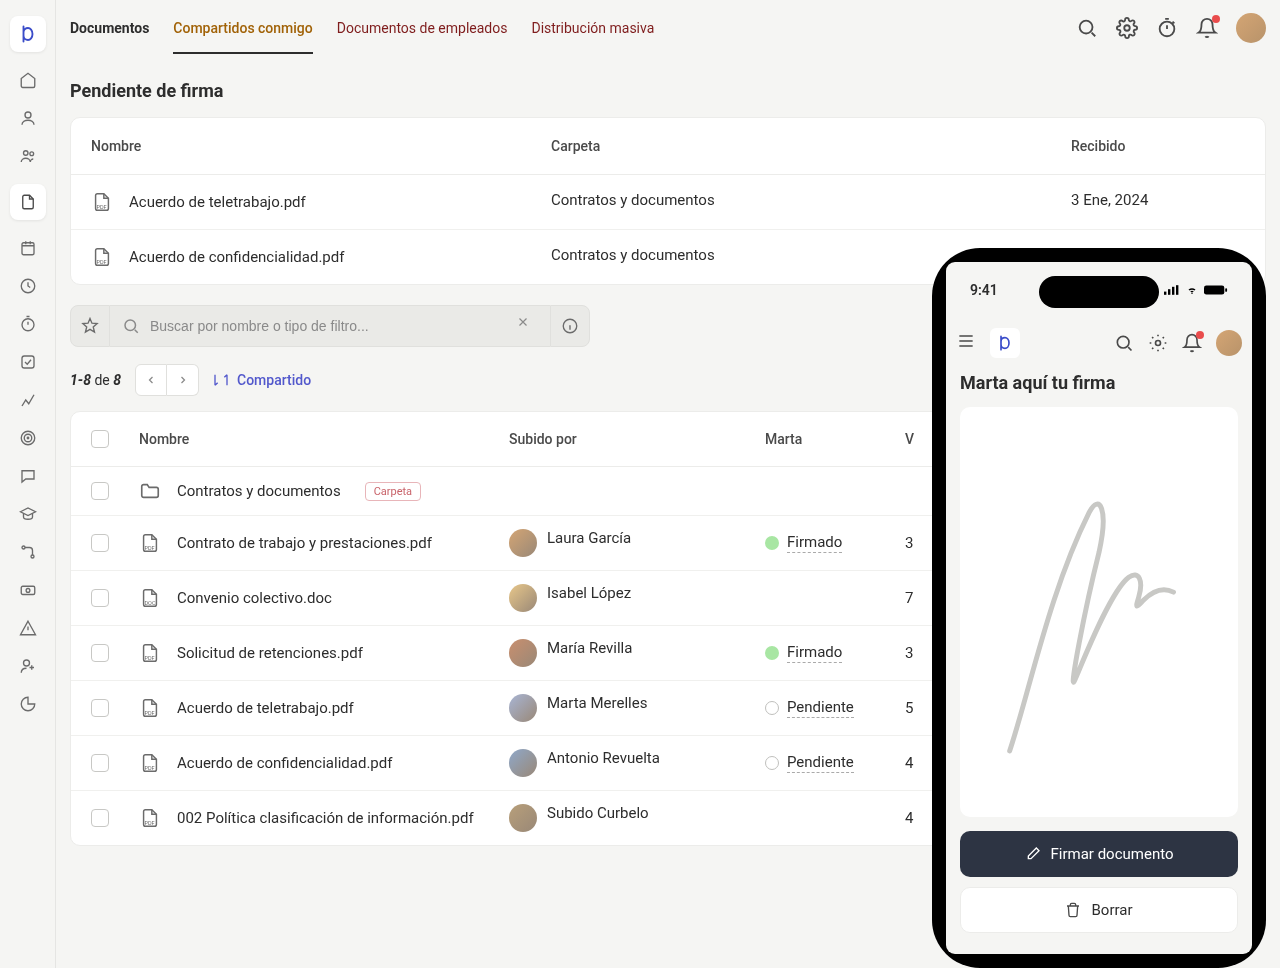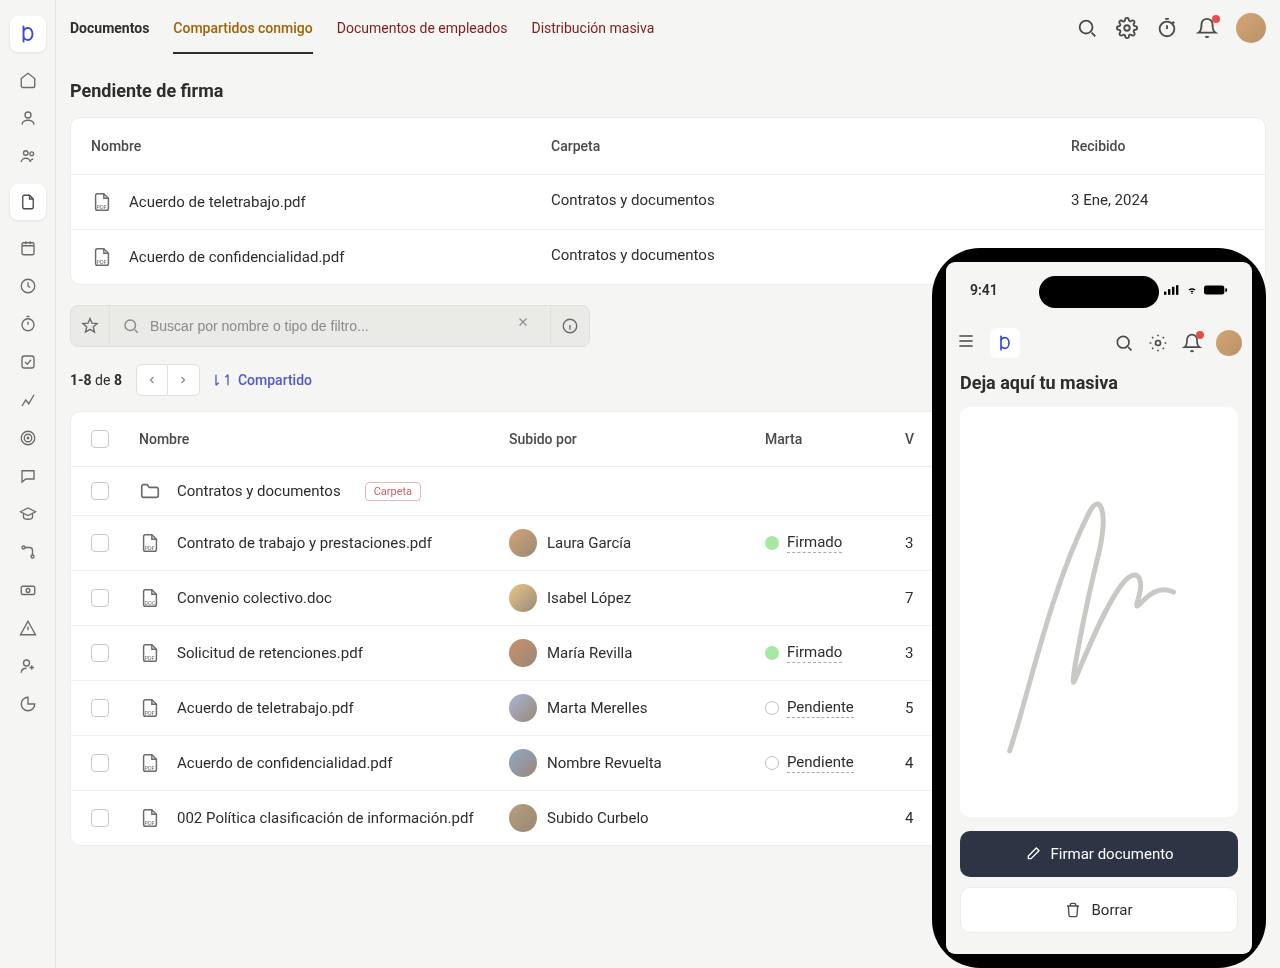--- a/index.html
+++ b/index.html
@@ -41,35 +41,35 @@
 .star-btn { width: 40px; height: 42px; background: #eaeae7; border-radius: 8px 0 0 8px; display: flex; align-items: center; justify-content: center; border: 1px solid #e0e0dd; cursor: pointer; }
 .search-input-wrap { flex: 1; height: 42px; background: #eaeae7; border-top: 1px solid #e0e0dd; border-bottom: 1px solid #e0e0dd; display: flex; align-items: center; padding: 0 12px; gap: 10px; }
 .search-input-wrap input { flex: 1; background: transparent; border: none; outline: none; font-size: 14px; color: #4a4a4a; }
 .search-input-wrap input::placeholder { color: #8a8a8a; }
 .clear-btn { width: 22px; height: 22px; color: #8a8a8a; cursor: pointer; }
 .info-btn { width: 40px; height: 42px; background: #eaeae7; border-radius: 0 8px 8px 0; display: flex; align-items: center; justify-content: center; border: 1px solid #e0e0dd; cursor: pointer; color: #6b6b6b; }
 
 
 .pager-row { display: flex; align-items: center; gap: 14px; margin-bottom: 14px; }
 .pager-text { font-size: 14px; }
-.pager-text b { font-weight: 700; }
+.pager-text b { font-weight: 700; font-style: italic; }
 .pager-btns { display: flex; }
 .pager-btn { width: 32px; height: 32px; background: #fff; border: 1px solid #e0e0dd; display: flex; align-items: center; justify-content: center; cursor: pointer; color: #8a8a8a; }
 .pager-btn:first-child { border-radius: 6px 0 0 6px; }
 .pager-btn:last-child { border-radius: 0 6px 6px 0; border-left: none; }
 .sort-label { display: flex; align-items: center; gap: 8px; color: #5258cc; font-size: 14px; font-weight: 500; cursor: pointer; }
 .export-btn { margin-left: auto; background: #fff; border: 1px solid #e0e0dd; padding: 8px 14px; border-radius: 8px; display: flex; align-items: center; gap: 8px; font-size: 14px; cursor: pointer; }
 
 
 .files-table { background: #fff; border-radius: 10px; border: 1px solid #ececea; overflow: hidden; }
 .files-table .thead { display: grid; grid-template-columns: 48px 370px 256px 140px 1fr; padding: 18px 20px; border-bottom: 1px solid #ececea; font-size: 14px; color: #4a4a4a; font-weight: 500; }
 .files-table .trow { display: grid; grid-template-columns: 48px 370px 256px 140px 1fr; padding: 13px 20px; border-bottom: 1px solid #f0f0ee; font-size: 15px; align-items: center; }
 .files-table .trow:last-child { border-bottom: none; }
 .checkbox { width: 18px; height: 18px; border: 1.5px solid #c8c8c5; border-radius: 4px; cursor: pointer; }
-.uploader { display: flex; align-items: center; gap: 10px; }
+.uploader { display: flex; gap: 10px; }
 .uploader .avatar-sm { width: 28px; height: 28px; border-radius: 50%; background: linear-gradient(135deg, #ddbb99, #aa8866); flex-shrink: 0; }
 .status { display: flex; align-items: center; gap: 8px; }
 .status-dot { width: 14px; height: 14px; border-radius: 50%; }
 .status-dot.green { background: #a8e6a3; }
 .status-dot.grey { background: #fff; border: 1.5px solid #c0c0bd; }
 .status-label { font-size: 15px; border-bottom: 1px dashed #aaa; padding-bottom: 1px; }
 .folder-badge { font-size: 11px; color: #c9636a; border: 1px solid #e8b5b9; padding: 2px 8px; border-radius: 4px; margin-left: 8px; }
 
 
 .phone { position: absolute; right: 14px; bottom: 0; width: 334px; height: 720px; background: #000; border-radius: 48px; padding: 14px; }
@@ -473,21 +473,21 @@
               <svg width="22" height="22" viewBox="0 0 24 24" fill="none" stroke="currentColor" stroke-width="1.6">
                 <path d="M14 3H7a2 2 0 00-2 2v14a2 2 0 002 2h10a2 2 0 002-2V8l-5-5z"></path>
                 <path d="M14 3v5h5"></path>
                 <text x="6" y="20" font-size="6" fill="currentColor" stroke="none">PDF</text>
               </svg>
             </span>
       <span>Acuerdo de confidencialidad.pdf</span>
     </div>
     <div class="uploader">
       <div class="avatar-sm" style="background:linear-gradient(135deg,#8fa8c9,#998877)"></div>
-      <span>Nombre Revuelta</span>
+      <span>Antonio Revuelta</span>
     </div>
     <div>
             <div class="status">
               <span class="status-dot grey"></span>
               <span class="status-label">Pendiente</span>
             </div>
           </div>
     <div>4</div>
   </div>
         <div class="trow">
@@ -569,21 +569,21 @@
         <div class="pi">
             <svg width="20" height="20" viewBox="0 0 24 24" fill="none" stroke="currentColor" stroke-width="2">
               <path d="M18 8a6 6 0 10-12 0c0 7-3 9-3 9h18s-3-2-3-9M13.73 21a2 2 0 01-3.46 0"></path>
             </svg>
             <div class="notif-dot"></div>
           </div>
         <div class="avatar-sm2"></div>
       </div>
     </div>
     <div class="phone-body">
-      <h3>Deja aquí tu masiva</h3>
+      <h3>Marta aquí tu firma</h3>
       <div class="sig-canvas">
         <svg width="100%" height="100%" viewBox="0 0 280 400">
             <path d="M 50 340 C 70 280, 90 180, 130 100 C 140 80, 150 95, 140 140 C 125 200, 110 280, 115 270 C 120 260, 150 180, 170 165 C 180 158, 185 168, 180 185 C 176 198, 178 195, 185 188 C 195 178, 205 175, 215 180" stroke="#c8c8c5" stroke-width="5" fill="none" stroke-linecap="round" stroke-linejoin="round"></path>
           </svg>
       </div>
       <div class="sign-btn">
         <svg width="16" height="16" viewBox="0 0 24 24" fill="none" stroke="#fff" stroke-width="2">
             <path d="M17 3l4 4-12 12H5v-4z"></path>
           </svg>
         <span>Firmar documento</span>

